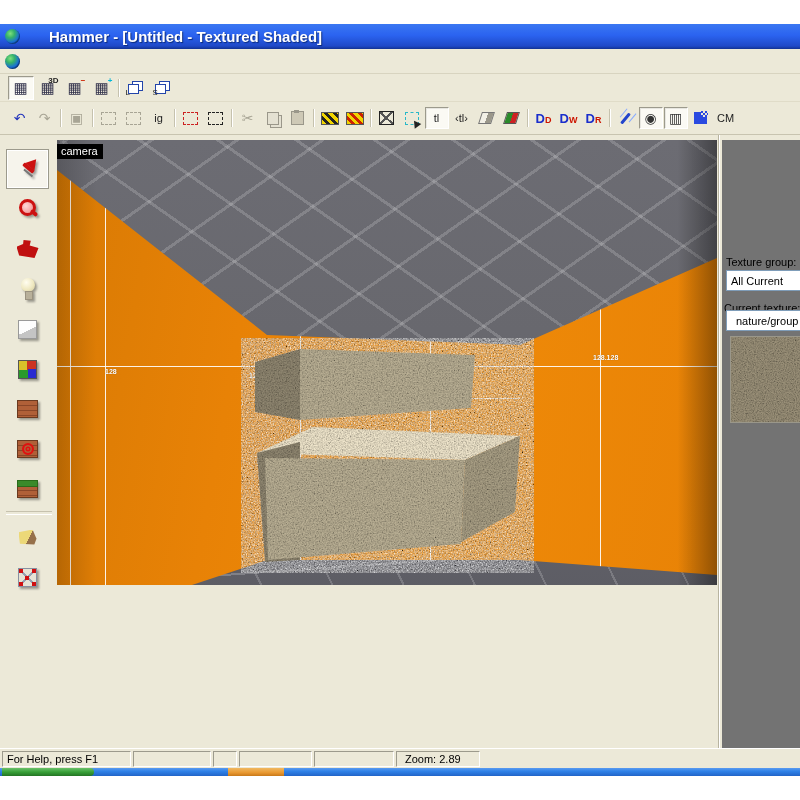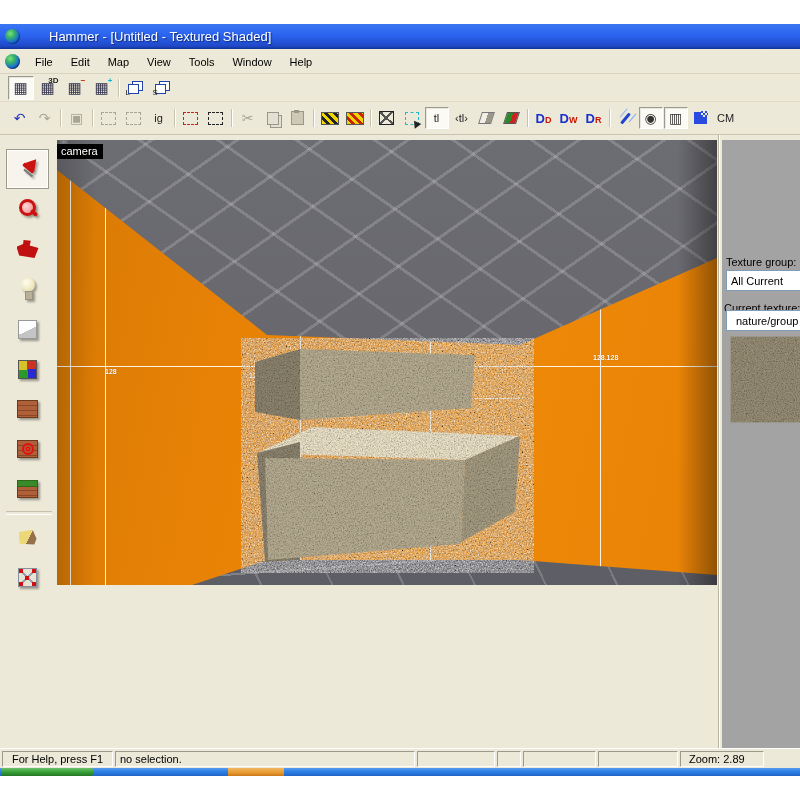--- a/index.html
+++ b/index.html
@@ -7,21 +7,21 @@
   .screen{position:relative;width:800px;height:800px;background:#fff;}
 
   
   .app-window{position:absolute;left:0;top:24px;width:800px;height:744px;background:#ece9d8;}
   .titlebar{position:absolute;left:0;top:0;width:800px;height:25px;
     background:linear-gradient(180deg,#3a77f2 0%,#2b63f0 45%,#1f49c8 88%,#123293 100%);
     display:flex;align-items:center;gap:5px;padding-left:5px;box-sizing:border-box;}
   .app-icon,.sys-icon{display:inline-block;width:15px;height:15px;border-radius:50%;
     background:radial-gradient(circle at 35% 30%,#7ee07e 0%,#35b26a 30%,#1a6fd8 62%,#0a3a9a 100%);
     box-shadow:inset -1px -1px 1px rgba(0,0,0,.4);flex:0 0 auto;}
-  .title-text{color:#fff;font-weight:normal;font-size:13px;text-shadow:1px 1px 1px #0a2a7a;white-space:nowrap;padding-left:24px;}
+  .title-text{color:#fff;font-weight:bold;font-size:15px;text-shadow:1px 1px 1px #0a2a7a;white-space:nowrap;padding-left:24px;}
 
   .menubar{position:absolute;left:0;top:25px;width:800px;height:25px;background:#ece9d8;
     display:flex;align-items:center;gap:0;padding-left:5px;box-sizing:border-box;
     border-bottom:1px solid #d8d4c0;}
   .sys-icon{margin-right:6px;}
   .menu-item{font-size:11px;color:#000;padding:3px 9px;cursor:default;}
 
   .toolbar{position:absolute;left:0;width:800px;background:#ece9d8;display:flex;align-items:center;
     box-sizing:border-box;padding-left:7px;}
   .row1{top:50px;height:28px;border-bottom:1px solid #e0dcc8;}
@@ -144,21 +144,21 @@
   .wl-h2{position:absolute;left:210px;width:253px;height:1px;top:258px;background:rgba(255,255,255,.75);}
   .wlabel{position:absolute;color:#fff;font-size:7px;font-weight:bold;line-height:1;
     text-shadow:0 0 1px rgba(0,0,0,.4);}
   .blocks{position:absolute;left:0;top:0;}
   .camera-label{position:absolute;left:0;top:4px;background:#000;color:#fff;font-size:11px;
     padding:1px 5px 2px 4px;line-height:1.1;}
 
   
   .vdivider{position:absolute;left:717px;top:0;width:5px;height:613px;background:#ece9d8;}
   .vdivider::before{content:"";position:absolute;left:1px;top:0;bottom:0;width:1px;background:#b8b4a0;box-shadow:1px 0 0 #fff;}
-  .sidebar{position:absolute;left:722px;top:5px;width:78px;height:608px;overflow:hidden;background:#a3a3a3;}
+  .sidebar{position:absolute;left:722px;top:5px;width:78px;height:608px;overflow:hidden;background:#737373;}
   .sidebar .lbl{position:absolute;left:4px;font-size:11px;color:#000;white-space:nowrap;}
   .lbl-group{top:116px;}
   .lbl-current{top:162px;left:2px !important;}
   .combo{position:absolute;left:4px;width:88px;height:21px;background:#fff;border:1px solid #7f9db9;
     box-sizing:border-box;font-size:11px;display:flex;align-items:center;white-space:nowrap;overflow:hidden;}
   .combo-group{top:130px;padding-left:4px;}
   .combo-current{top:170px;padding-left:9px;}
   .tex-preview{position:absolute;left:8px;top:196px;width:70px;height:85px;border:1px solid #9a978a;overflow:hidden;}
 
   
@@ -183,21 +183,20 @@
 <div class="screen">
   <div class="app-window">
 
     <div class="titlebar">
       <span class="app-icon"></span>
       <span class="title-text">Hammer - [Untitled - Textured Shaded]</span>
     </div>
 
     <div class="menubar">
       <span class="sys-icon"></span>
-      <span id="menu-items"><span class="menu-item">File</span><span class="menu-item">Edit</span><span class="menu-item">Map</span><span class="menu-item">View</span><span class="menu-item">Tools</span><span class="menu-item">Window</span><span class="menu-item">Help</span></span>
     </div>
 
     <div class="toolbar row1" id="toolbar-view">
         <div class="tbtn pressed">
           <span class="glyph">▦</span>
         </div>
         <div class="tbtn">
           <span class="glyph">▦</span>
           <span class="badge" style="color: rgb(34, 34, 34);">3D</span>
         </div>
@@ -425,25 +424,22 @@
                 <feBlend in="SourceGraphic" in2="nc" mode="multiply"></feBlend>
               </filter>
             </defs>
             <rect x="0" y="0" width="70" height="85" fill="#9a9078" filter="url(#gravel2)"></rect>
           </svg>
         </div>
       </div>
     </div>
 
     <div class="statusbar" id="statusbar">
-        <div class="spanel" style="width: 111px; justify-content: center;">
+        <div class="spanel" style="width: 129px;">
           <span>For Help, press F1</span>
-        </div>
-        <div class="spanel" style="width: 300px;">
-          <span>no selection.</span>
         </div>
         <div class="spanel" style="width: 78px;">
           <span></span>
         </div>
         <div class="spanel" style="width: 24px;">
           <span></span>
         </div>
         <div class="spanel" style="width: 73px;">
           <span></span>
         </div>

